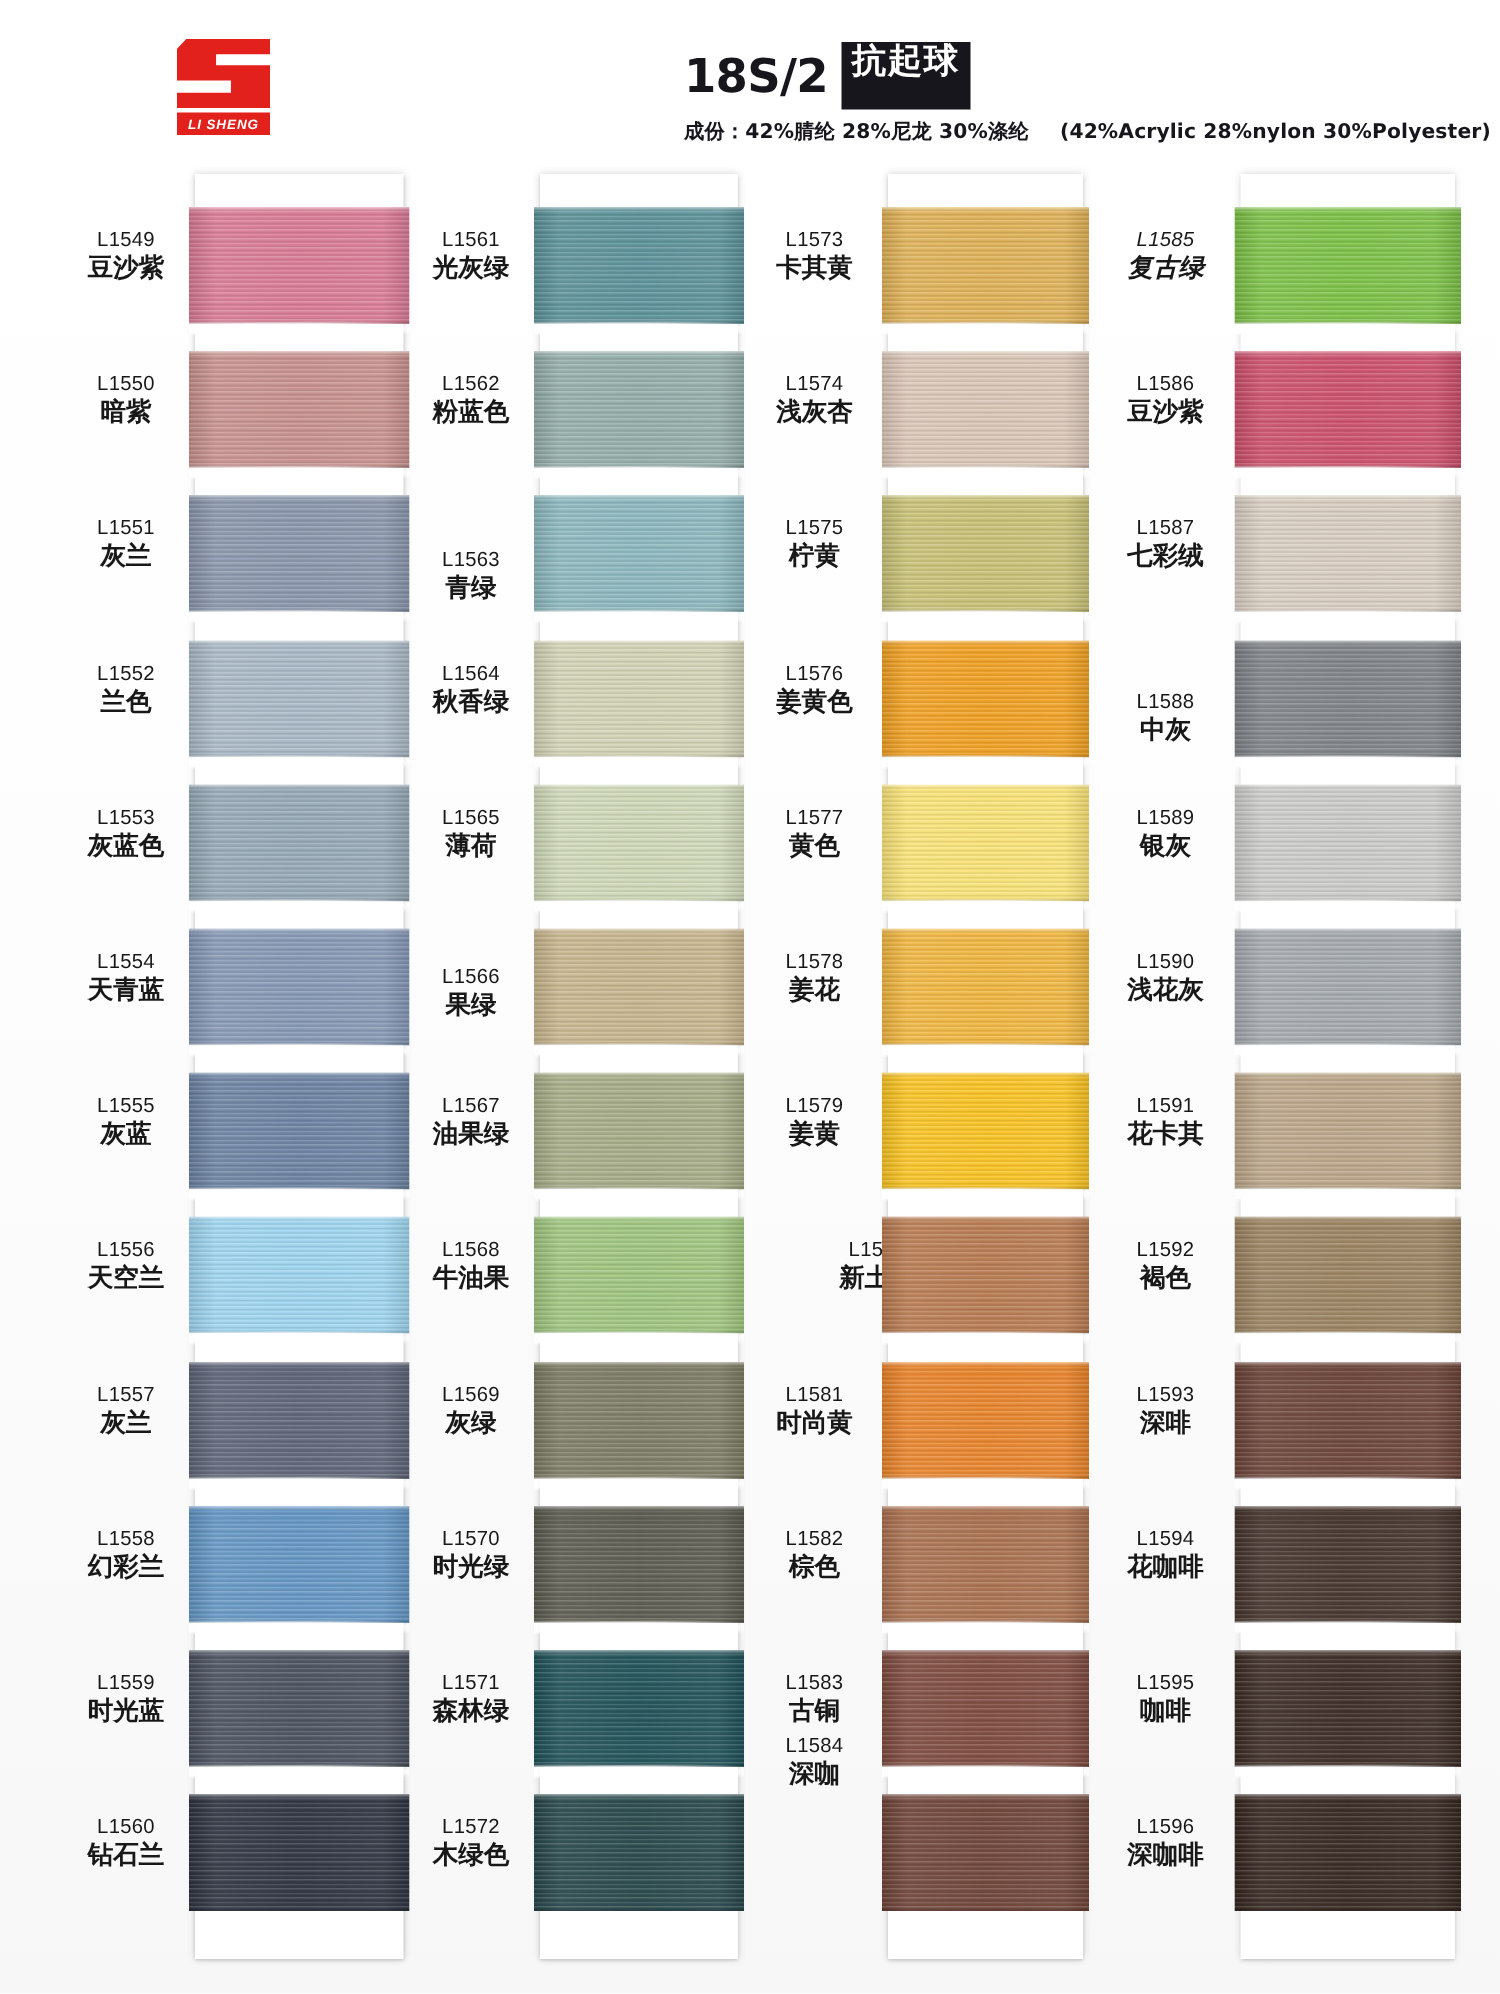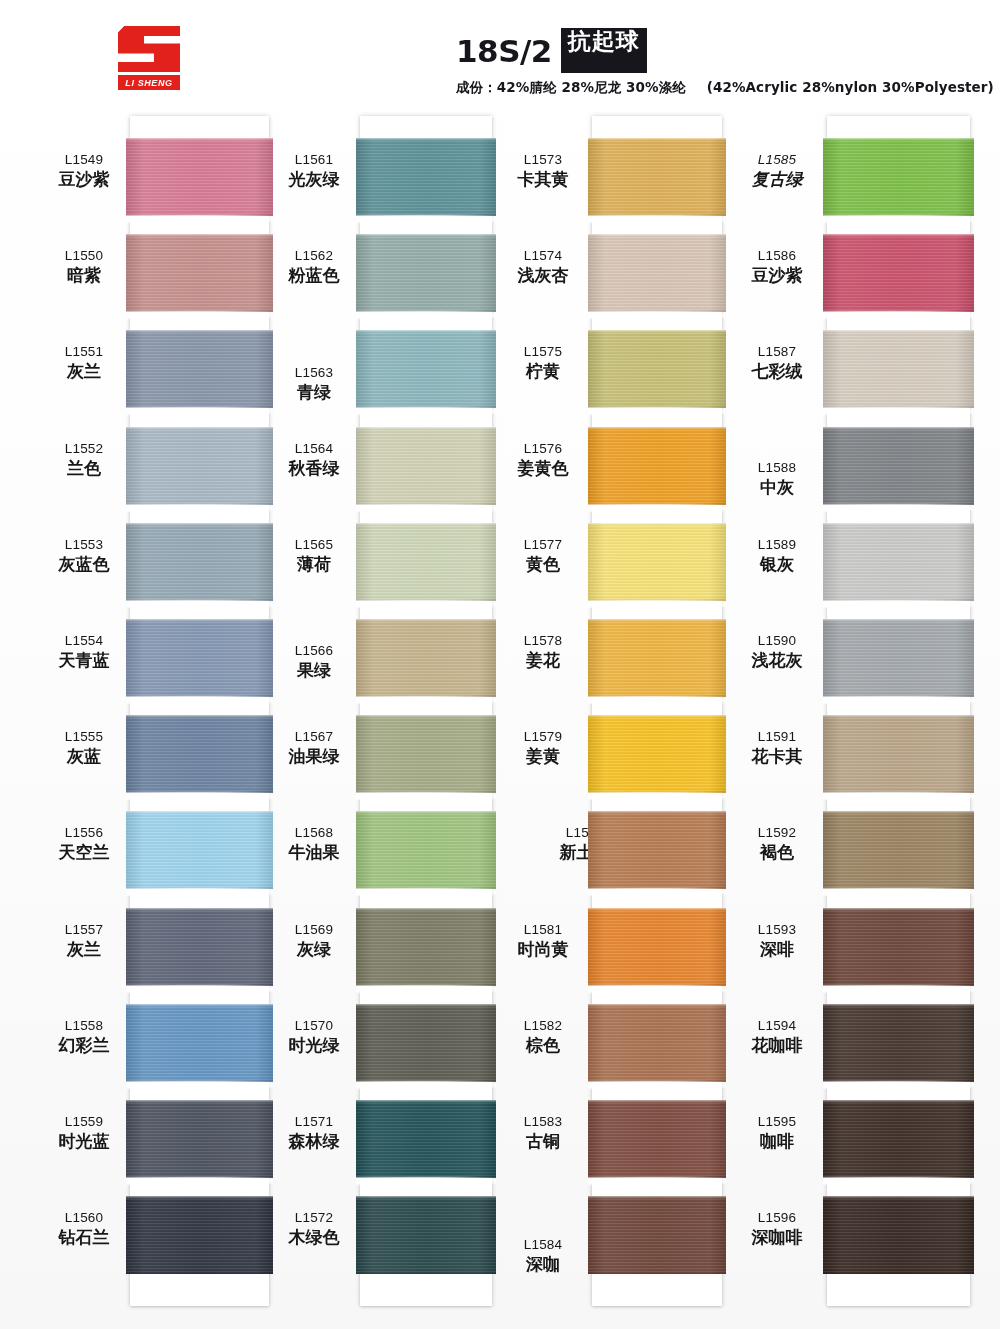--- a/index.html
+++ b/index.html
@@ -456,21 +456,21 @@
             <div class="label-name">时尚黄</div>
           </div>
           <div class="label" style="top: 909.8px;">
             <div class="label-code">L1582</div>
             <div class="label-name">棕色</div>
           </div>
           <div class="label" style="top: 1006px;">
             <div class="label-code">L1583</div>
             <div class="label-name">古铜</div>
           </div>
-          <div class="label" style="top: 1129px;">
+          <div class="label" style="top: 1048px;">
             <div class="label-code">L1584</div>
             <div class="label-name">深咖</div>
           </div>
         </div>
         <div class="card" style="left: 592px; width: 130px;">
           <div class="swatch" style="top: 22px; height: 78px;">
             <div class="fill" style="background: rgb(223, 177, 87);"></div>
             <div class="top-edge"></div>
             <div class="bot-edge"></div>
           </div>

